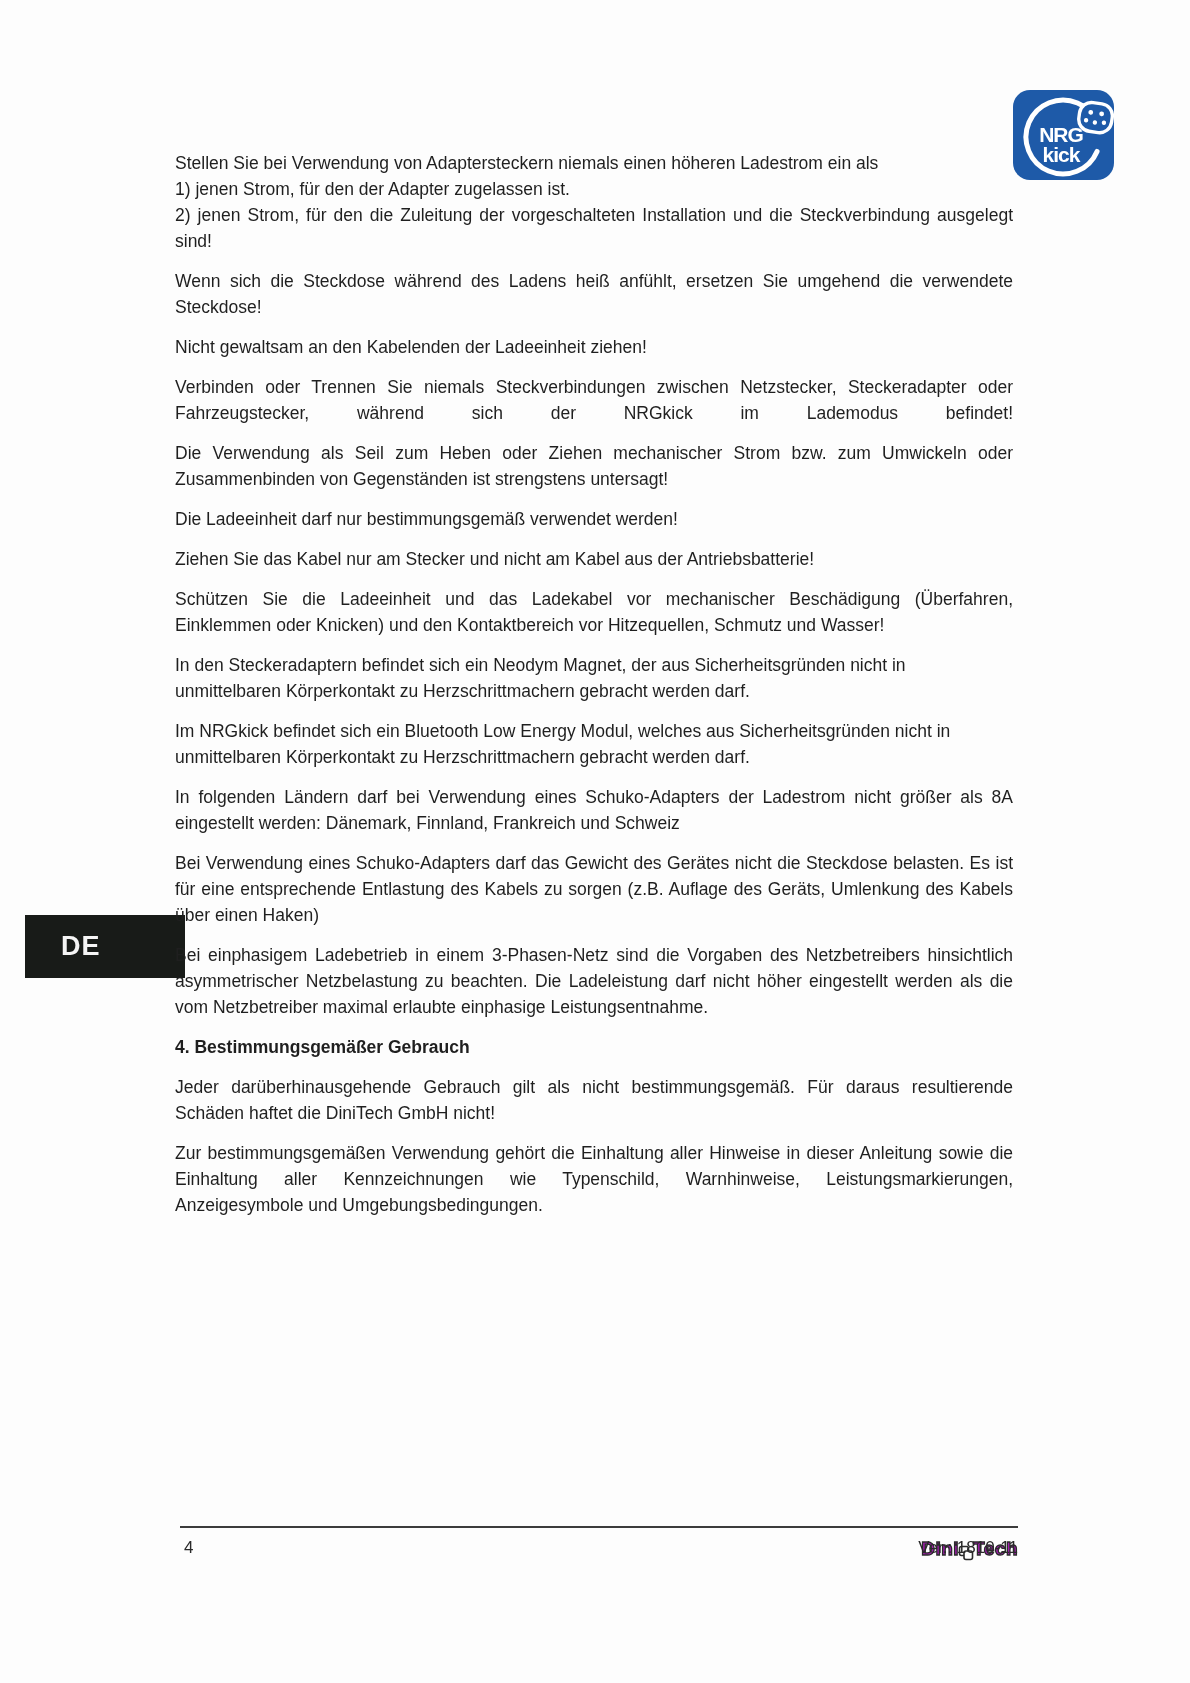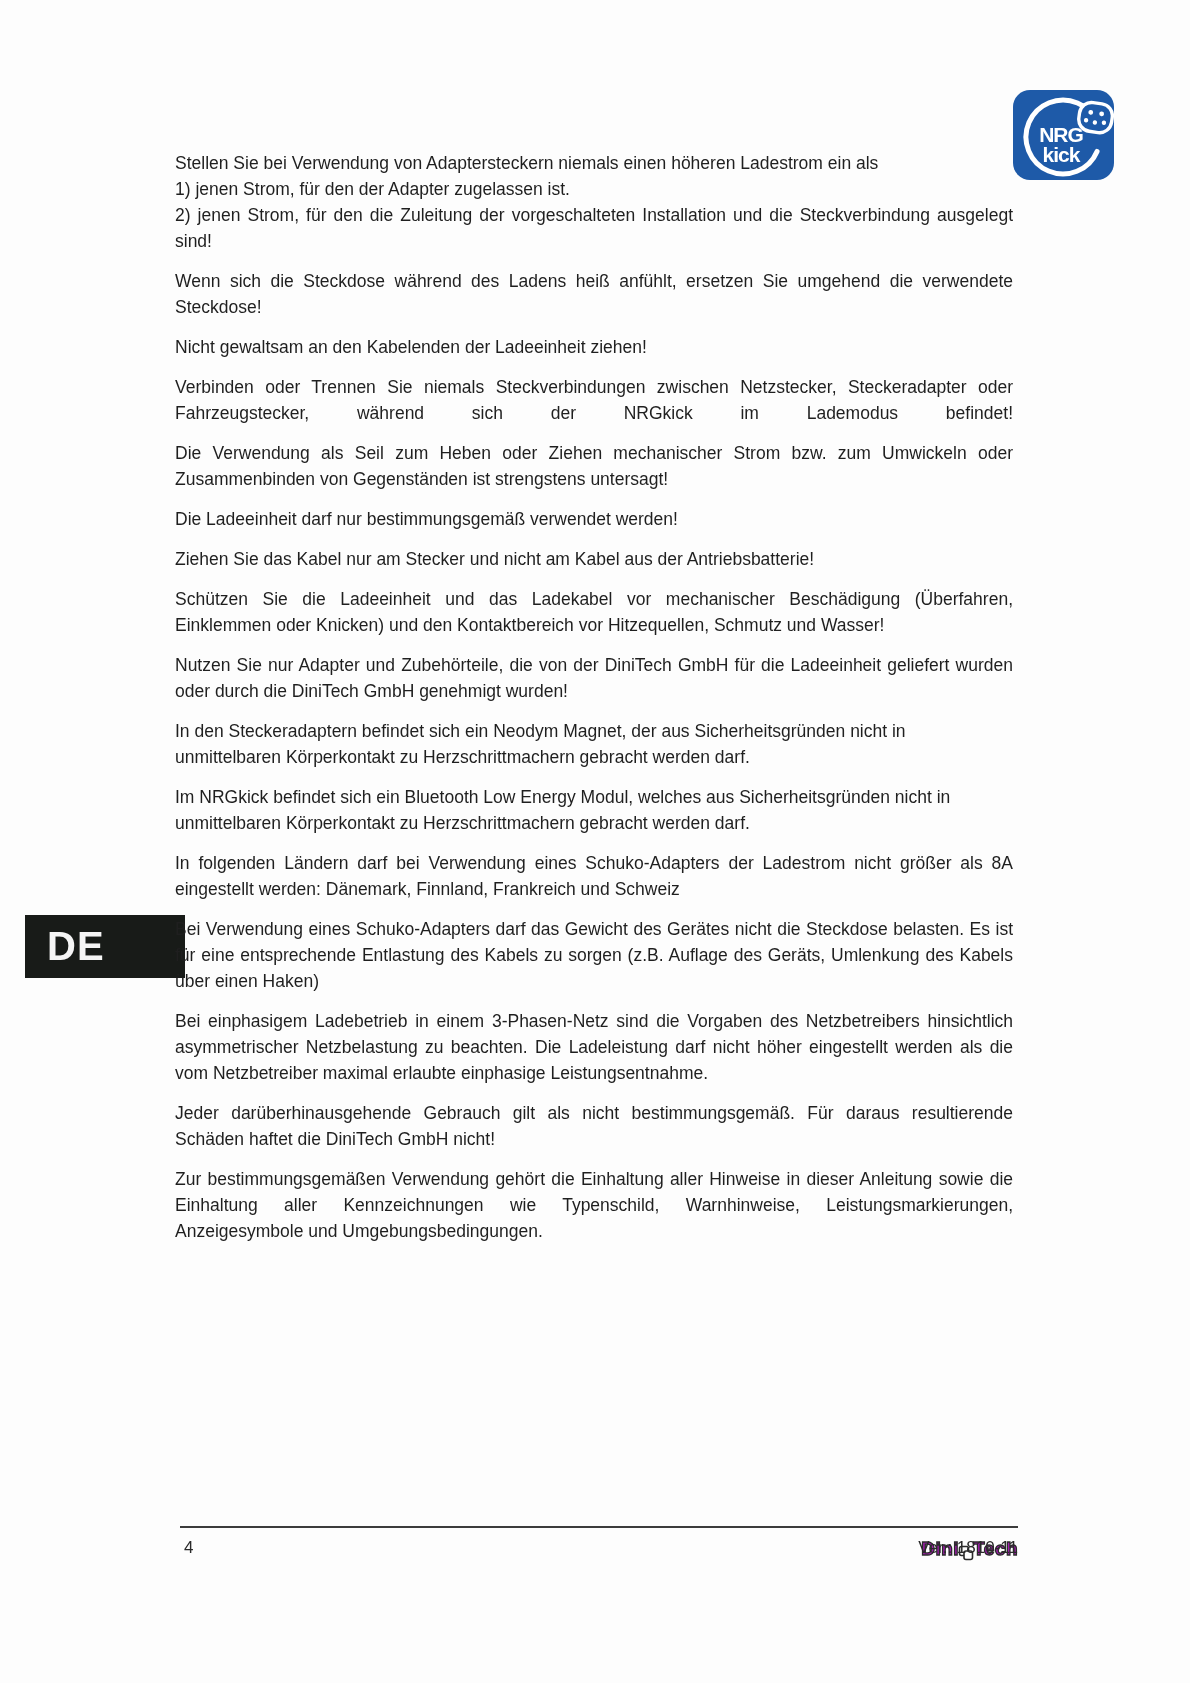--- a/index.html
+++ b/index.html
@@ -16,22 +16,22 @@
   }
   .content p.para{margin:0 0 14px 0;text-align:justify;}
   .content p.para.justify-last{text-align-last:justify;}
   .content h2.heading{
     margin:4px 0 14px 0;font-size:17.5px;line-height:26px;font-weight:700;
   }
   
   .lang-tab{
     position:absolute;left:25px;top:915px;width:160px;height:63px;
     background:#181b18;color:#f5f5f5;display:flex;align-items:center;
-    padding-left:22px;box-sizing:border-box;
-    font-size:40px;font-weight:700;letter-spacing:1px;
+    padding-left:36px;box-sizing:border-box;
+    font-size:27px;font-weight:700;letter-spacing:1px;
   }
   
   .nrg-logo{position:absolute;left:1013px;top:90px;width:101px;height:90px;}
   
   .footer-rule{
     position:absolute;left:180px;top:1526px;width:838px;height:0;
     border-top:2px solid #3c3c3c;
   }
   .footer-page{
     position:absolute;left:184px;top:1538px;font-size:17px;color:#2a2a2a;
@@ -79,26 +79,26 @@
 
   <div class="content">
       <p class="para">Stellen Sie bei Verwendung von Adaptersteckern niemals einen höheren Ladestrom ein als<br>1) jenen Strom, für den der Adapter zugelassen ist.<br>2) jenen Strom, für den die Zuleitung der vorgeschalteten Installation und die Steckverbindung ausgelegt sind!</p>
       <p class="para">Wenn sich die Steckdose während des Ladens heiß anfühlt, ersetzen Sie umgehend die verwendete Steckdose!</p>
       <p class="para">Nicht gewaltsam an den Kabelenden der Ladeeinheit ziehen!</p>
       <p class="para justify-last">Verbinden oder Trennen Sie niemals Steckverbindungen zwischen Netzstecker, Steckeradapter oder Fahrzeugstecker, während sich der NRGkick im Lademodus befindet!</p>
       <p class="para">Die Verwendung als Seil zum Heben oder Ziehen mechanischer Strom bzw. zum Umwickeln oder Zusammenbinden von Gegenständen ist strengstens untersagt!</p>
       <p class="para">Die Ladeeinheit darf nur bestimmungsgemäß verwendet werden!</p>
       <p class="para">Ziehen Sie das Kabel nur am Stecker und nicht am Kabel aus der Antriebsbatterie!</p>
       <p class="para">Schützen Sie die Ladeeinheit und das Ladekabel vor mechanischer Beschädigung (Überfahren, Einklemmen oder Knicken) und den Kontaktbereich vor Hitzequellen, Schmutz und Wasser!</p>
-      <p class="para">Nutzen Sie nur Adapter und Zubehörteile, die von der DiniTech GmbH für die Ladeeinheit geliefert wurden oder durch die DiniTech GmbH genehmigt wurden!</p>
       <p class="para">In den Steckeradaptern befindet sich ein Neodym Magnet, der aus Sicherheitsgründen nicht in<br>unmittelbaren Körperkontakt zu Herzschrittmachern gebracht werden darf.</p>
       <p class="para">Im NRGkick befindet sich ein Bluetooth Low Energy Modul, welches aus Sicherheitsgründen nicht in<br>unmittelbaren Körperkontakt zu Herzschrittmachern gebracht werden darf.</p>
       <p class="para">In folgenden Ländern darf bei Verwendung eines Schuko-Adapters der Ladestrom nicht größer als 8A eingestellt werden: Dänemark, Finnland, Frankreich und Schweiz</p>
       <p class="para">Bei Verwendung eines Schuko-Adapters darf das Gewicht des Gerätes nicht die Steckdose belasten. Es ist für eine entsprechende Entlastung des Kabels zu sorgen (z.B. Auflage des Geräts, Umlenkung des Kabels über einen Haken)</p>
       <p class="para">Bei einphasigem Ladebetrieb in einem 3-Phasen-Netz sind die Vorgaben des Netzbetreibers hinsichtlich asymmetrischer Netzbelastung zu beachten. Die Ladeleistung darf nicht höher eingestellt werden als die vom Netzbetreiber maximal erlaubte einphasige Leistungsentnahme.</p>
+      <h2 class="heading">4. Bestimmungsgemäßer Gebrauch</h2>
       <p class="para">Jeder darüberhinausgehende Gebrauch gilt als nicht bestimmungsgemäß. Für daraus resultierende Schäden haftet die DiniTech GmbH nicht!</p>
       <p class="para">Zur bestimmungsgemäßen Verwendung gehört die Einhaltung aller Hinweise in dieser Anleitung sowie die Einhaltung aller Kennzeichnungen wie Typenschild, Warnhinweise, Leistungsmarkierungen, Anzeigesymbole und Umgebungsbedingungen.</p>
     </div>
 
   <div class="footer-rule"></div>
   <div class="footer-page">4</div>
   <div class="footer-brand">
     <span>Dini</span><svg class="brand-icon" viewBox="0 0 16 16">
         <rect x="1.5" y="1.5" width="9" height="9" rx="2" fill="none" stroke="#2b2b2b" stroke-width="1.6"></rect>
         <rect x="6" y="6" width="8.5" height="8.5" rx="2" fill="#ffffff" stroke="#2b2b2b" stroke-width="1.6"></rect>

